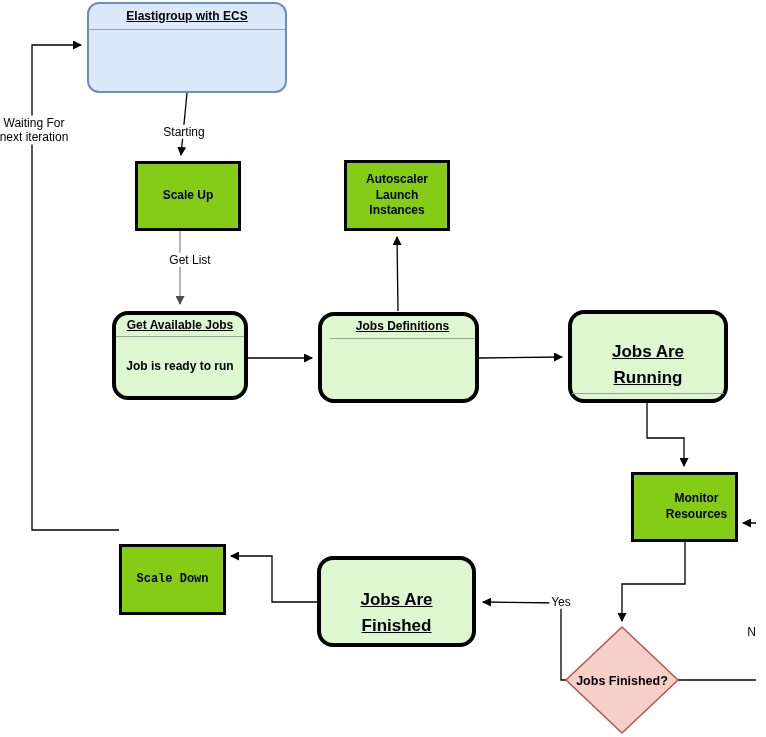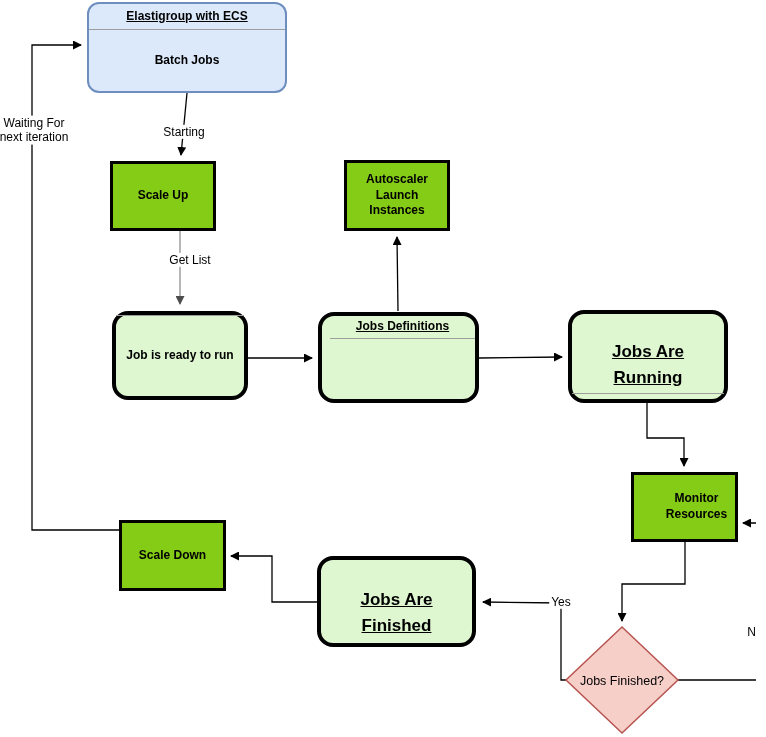--- a/index.html
+++ b/index.html
@@ -24,21 +24,21 @@
   .sec-title { text-decoration:underline; }
   .sec-big { font-size:17px; line-height:1.5;margin-top:22px; }
   .divider { height:0; border-top:1px solid #9e9e9e; }
   .edge-label {
     position:absolute; z-index:2; transform:translate(-50%,-50%);
     background:#ffffff; padding:0 2px; font-size:12px; line-height:1.2;
     white-space:pre-line; text-align:center;
   }
   .diamond-label {
     position:absolute; z-index:2; transform:translate(-50%,-50%);
-    font-size:12.5px; white-space:nowrap; text-align:center;
+    font-size:12.5px; white-space:nowrap; text-align:center;font-weight:bold;
   }
 </style>
 </head>
 <body>
 
 <div id="canvas">
 
   <svg class="edges" width="766" height="737">
     <defs>
       <marker id="arrB" markerWidth="9" markerHeight="9" refX="8" refY="4.5" orient="auto" markerUnits="userSpaceOnUse">
@@ -60,34 +60,34 @@
     <path d="M566,680 L561,680 L561,603 L483,602" fill="none" stroke="#000000" stroke-width="1.3" marker-end="url(#arrB)"></path>
     <path d="M317,602 L272,602 L272,556 L231,556" fill="none" stroke="#000000" stroke-width="1.3" marker-end="url(#arrB)"></path>
     <path d="M119,530 L32,530 L32,45 L81,45" fill="none" stroke="#000000" stroke-width="1.3" marker-end="url(#arrB)"></path>
 
     <polygon points="622,627 678,680 622,733 566,680" fill="#f7cfc9" stroke="#b85450" stroke-width="1.5"></polygon>
   </svg>
 
   <div class="node node-blue" style="left:87px; top:2px; width:200px; height:91px;">
     <div class="sec sec-title" style="height:25px;">Elastigroup with ECS</div>
     <div class="divider"></div>
-    <div class="sec sec-body">Batch Jobs</div>
   </div>
 
-  <div class="node node-yellow" style="left:110px; top:161px; width:106px; height:70px;">
+  <div class="node node-yellow" style="left:135px; top:161px; width:106px; height:70px;">
     <div class="sec sec-body">Scale Up</div>
   </div>
 
   <div class="node node-yellow" style="left:344px; top:160px; width:106px; height:71px;">
     <div class="sec sec-body">Autoscaler
 Launch
 Instances</div>
   </div>
 
   <div class="node node-green" style="left:112px; top:311px; width:136px; height:89px;">
+    <div class="sec sec-title" style="height:21px;">Get Available Jobs</div>
     <div class="divider"></div>
     <div class="sec sec-body">Job is ready to run</div>
   </div>
 
   <div class="node node-green" style="left:318px; top:312px; width:161px; height:91px;padding-left:8px;">
     <div class="sec sec-title" style="height:22px;">Jobs Definitions</div>
     <div class="divider"></div>
   </div>
 
   <div class="node node-green" style="left:568px; top:310px; width:160px; height:93px;">
@@ -100,21 +100,21 @@
   <div class="node node-yellow" style="left:631px; top:472px; width:107px; height:70px;padding-left:24px;">
     <div class="sec sec-body">Monitor
 Resources</div>
   </div>
 
   <div class="node node-green" style="left:317px; top:556px; width:159px; height:91px;">
     <div class="sec sec-title sec-big sec-body">Jobs Are
 Finished</div>
   </div>
 
-  <div class="node node-yellow" style="left:119px; top:520px; width:107px; height:71px;">
+  <div class="node node-yellow" style="left:119px; top:544px; width:107px; height:71px;font-family:Liberation Mono, monospace;">
     <div class="sec sec-body">Scale Down</div>
   </div>
 
   <div class="diamond-label" style="left:622px; top:681px;">Jobs Finished?</div>
 
   <div class="edge-label" style="left:184px; top:132px;">Starting</div>
   <div class="edge-label" style="left:190px; top:260px;">Get List</div>
   <div class="edge-label" style="left:561px; top:602px;">Yes</div>
   <div class="edge-label" style="left:755px; top:632px;">No</div>
   <div class="edge-label" style="left:34px; top:130px;">Waiting For

